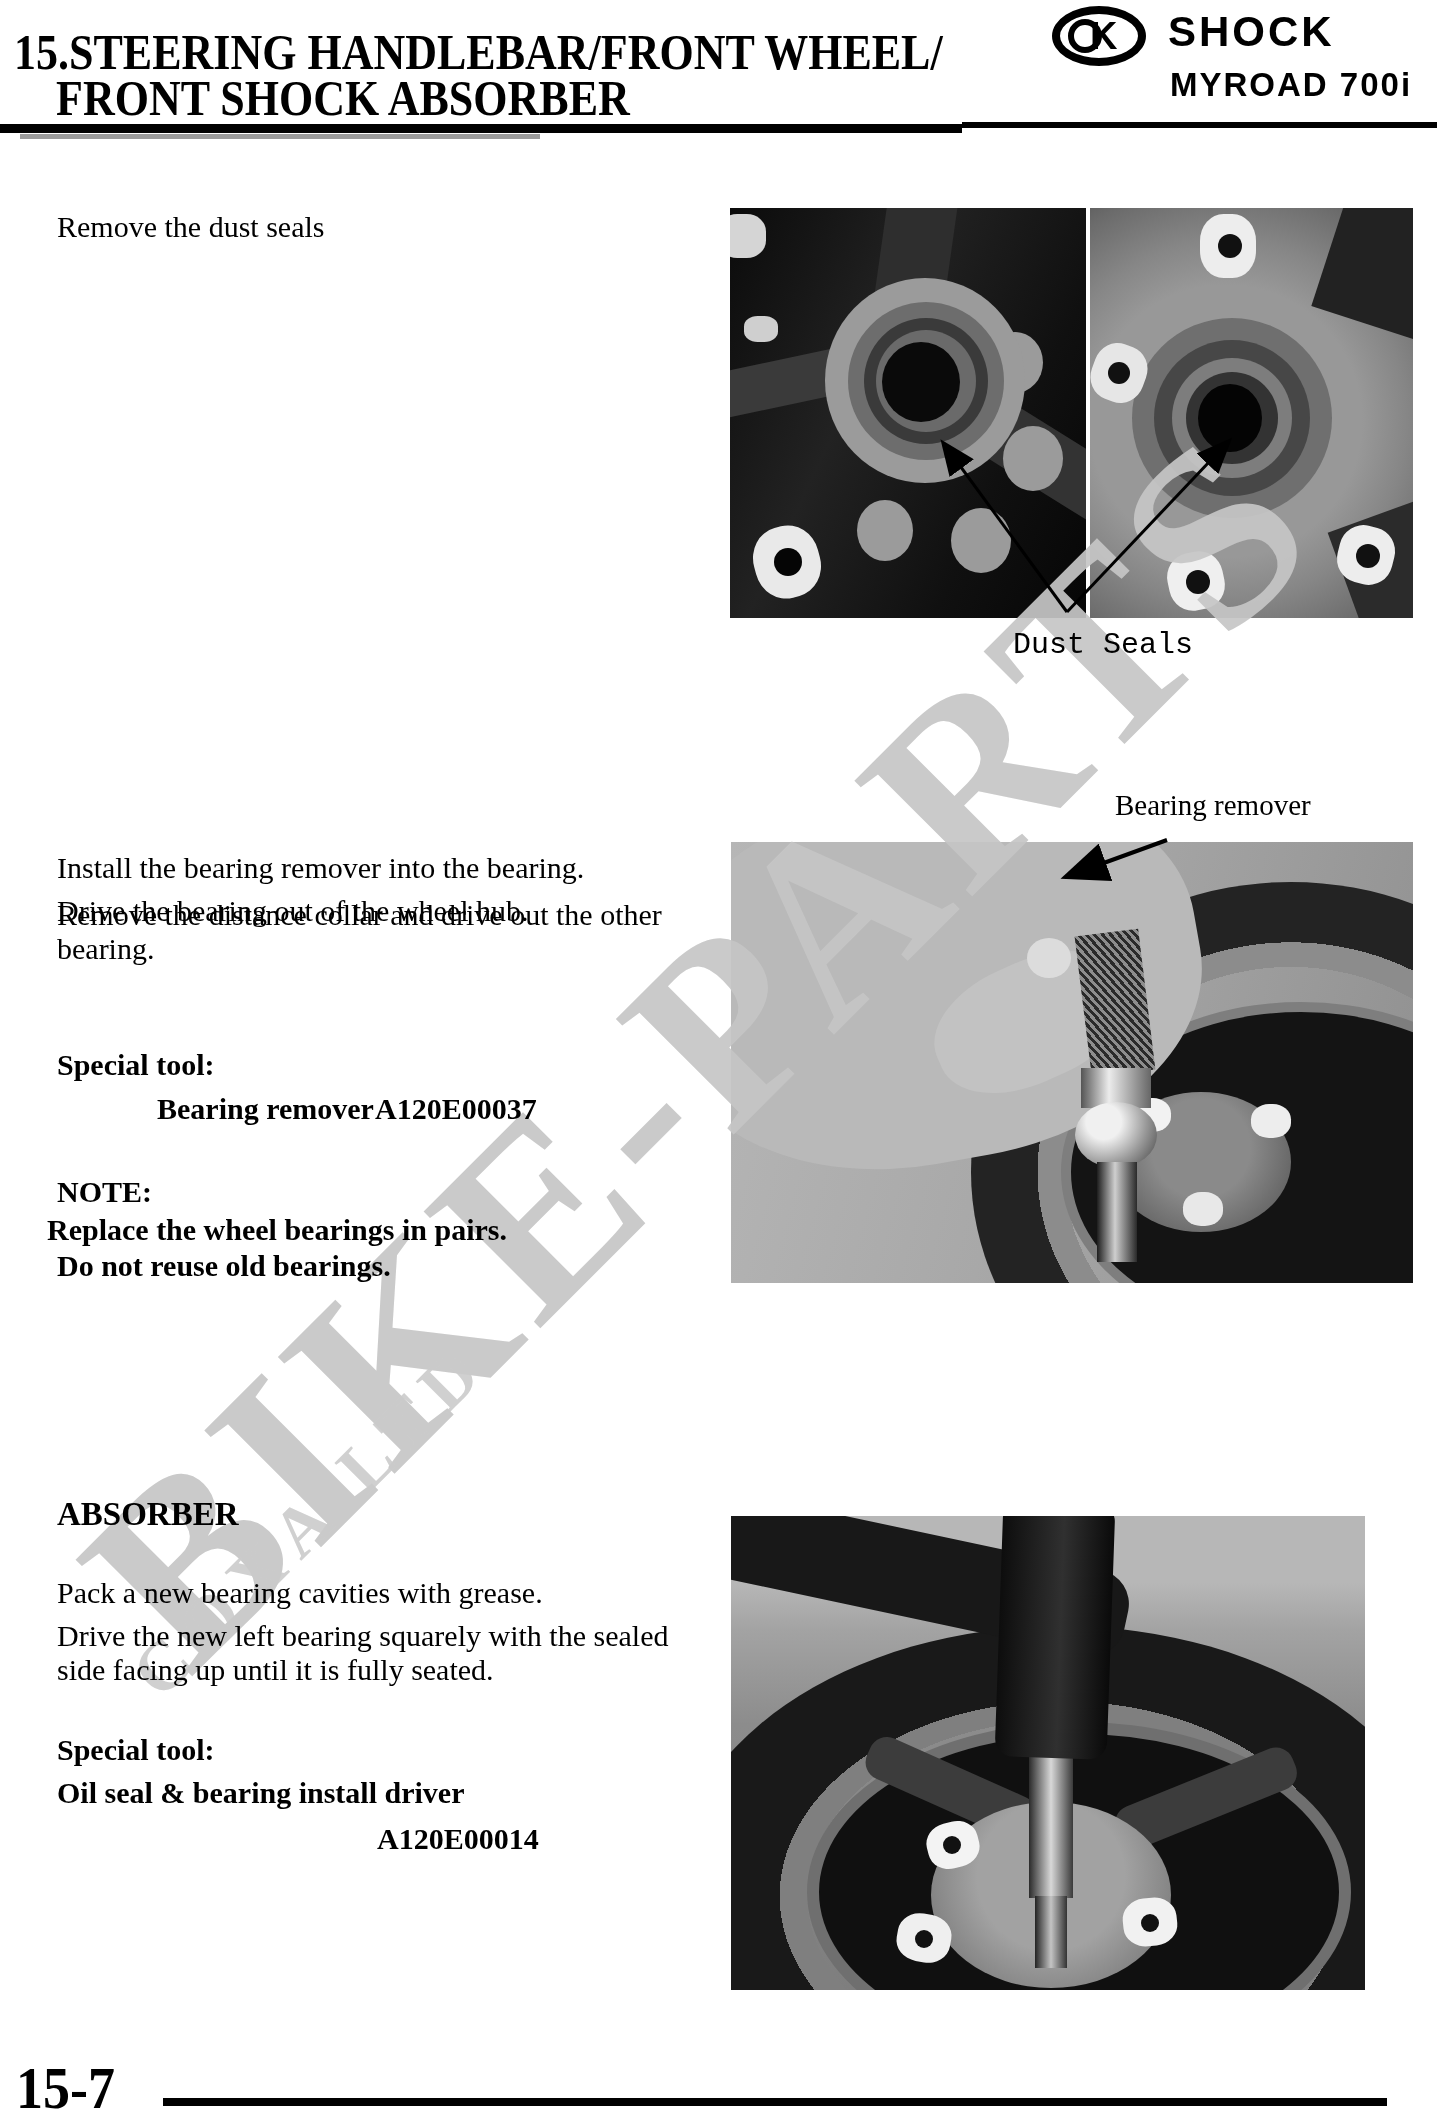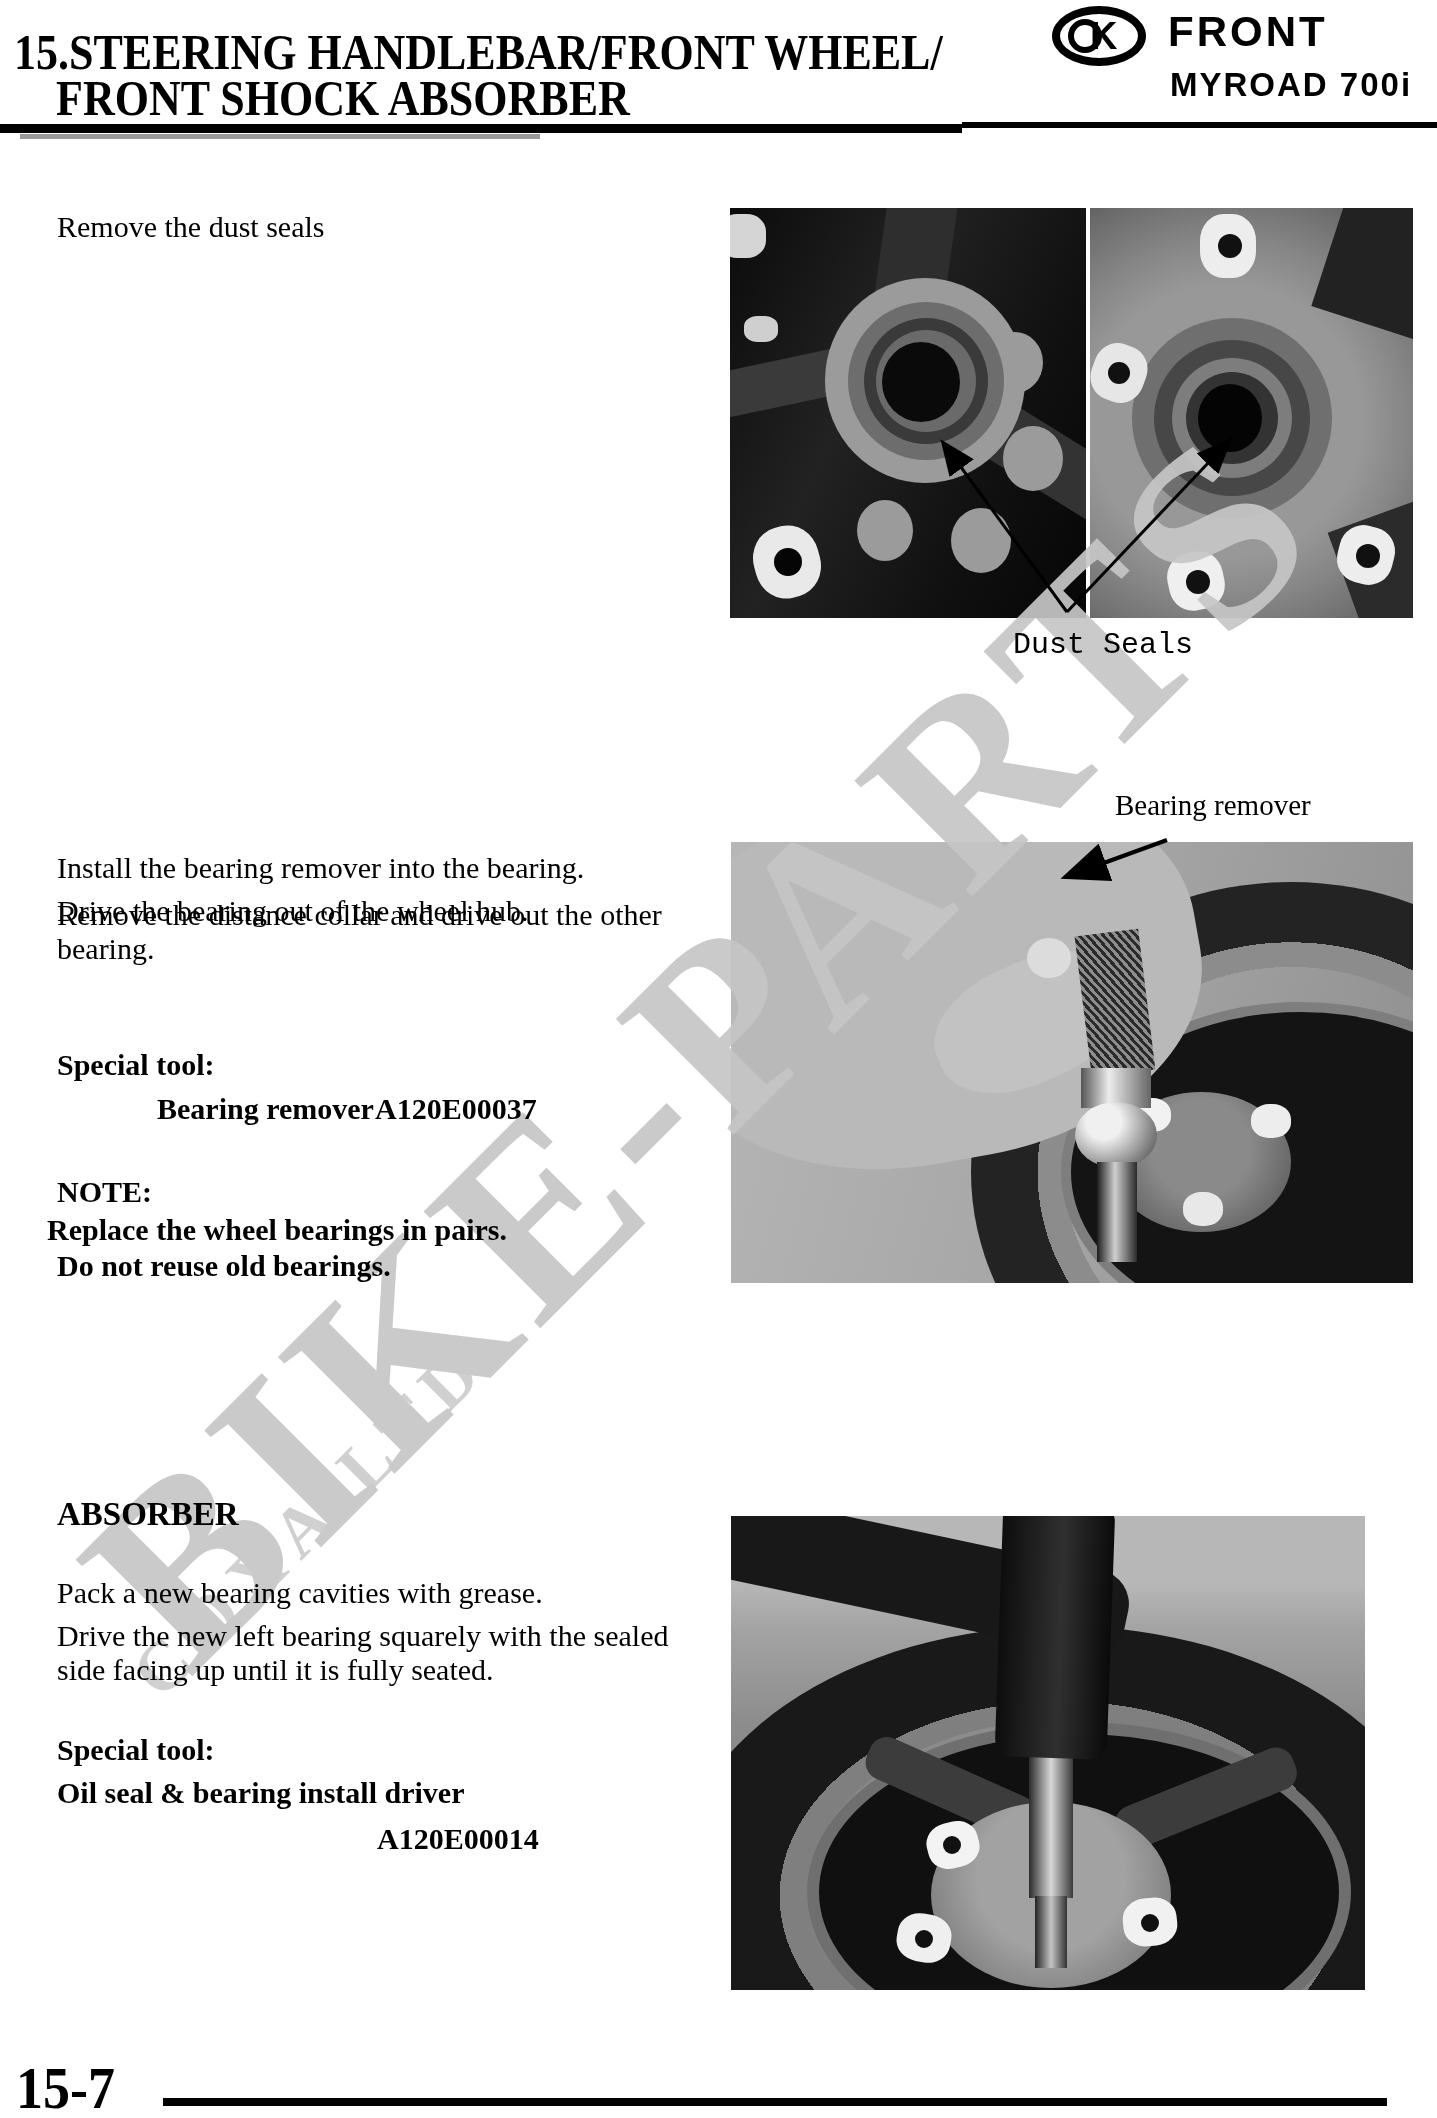--- a/index.html
+++ b/index.html
@@ -41,21 +41,21 @@
 
 <div id="page">
 
   <div class="abs title txt-layer" style="left:14px;top:30px;">15.STEERING HANDLEBAR/FRONT WHEEL/</div>
   <div class="abs title txt-layer" style="left:56px;top:76px;">FRONT SHOCK ABSORBER</div>
 
   <div class="abs logo-ellipse" style="left:1052px;top:6px;">
     <div class="abs logo-ring"></div>
     <div class="abs logo-k">K</div>
   </div>
-  <div class="abs brand" style="left:1168px;top:8px;">FRONT</div>
+  <div class="abs brand" style="left:1168px;top:8px;">SHOCK</div>
   <div class="abs model" style="left:1170px;top:66px;">MYROAD 700i</div>
 
   <div class="abs rule" style="left:0;top:124px;width:962px;height:9px;"></div>
   <div class="abs rule" style="left:962px;top:122px;width:475px;height:6px;"></div>
   <div class="abs" style="left:20px;top:134px;width:520px;height:5px;background:#9a9a9a;"></div>
 
   <div class="abs wm wm1" style="left:40px;top:1530px;color:#c6c6c6;">BIKE-PARTS</div>
   <div class="abs wm wm2" style="left:120px;top:1660px;color:#cbcbcb;">COXA LTD</div>
 
   <div class="abs t txt-layer" style="left:57px;top:210px;">Remove the dust seals</div>

